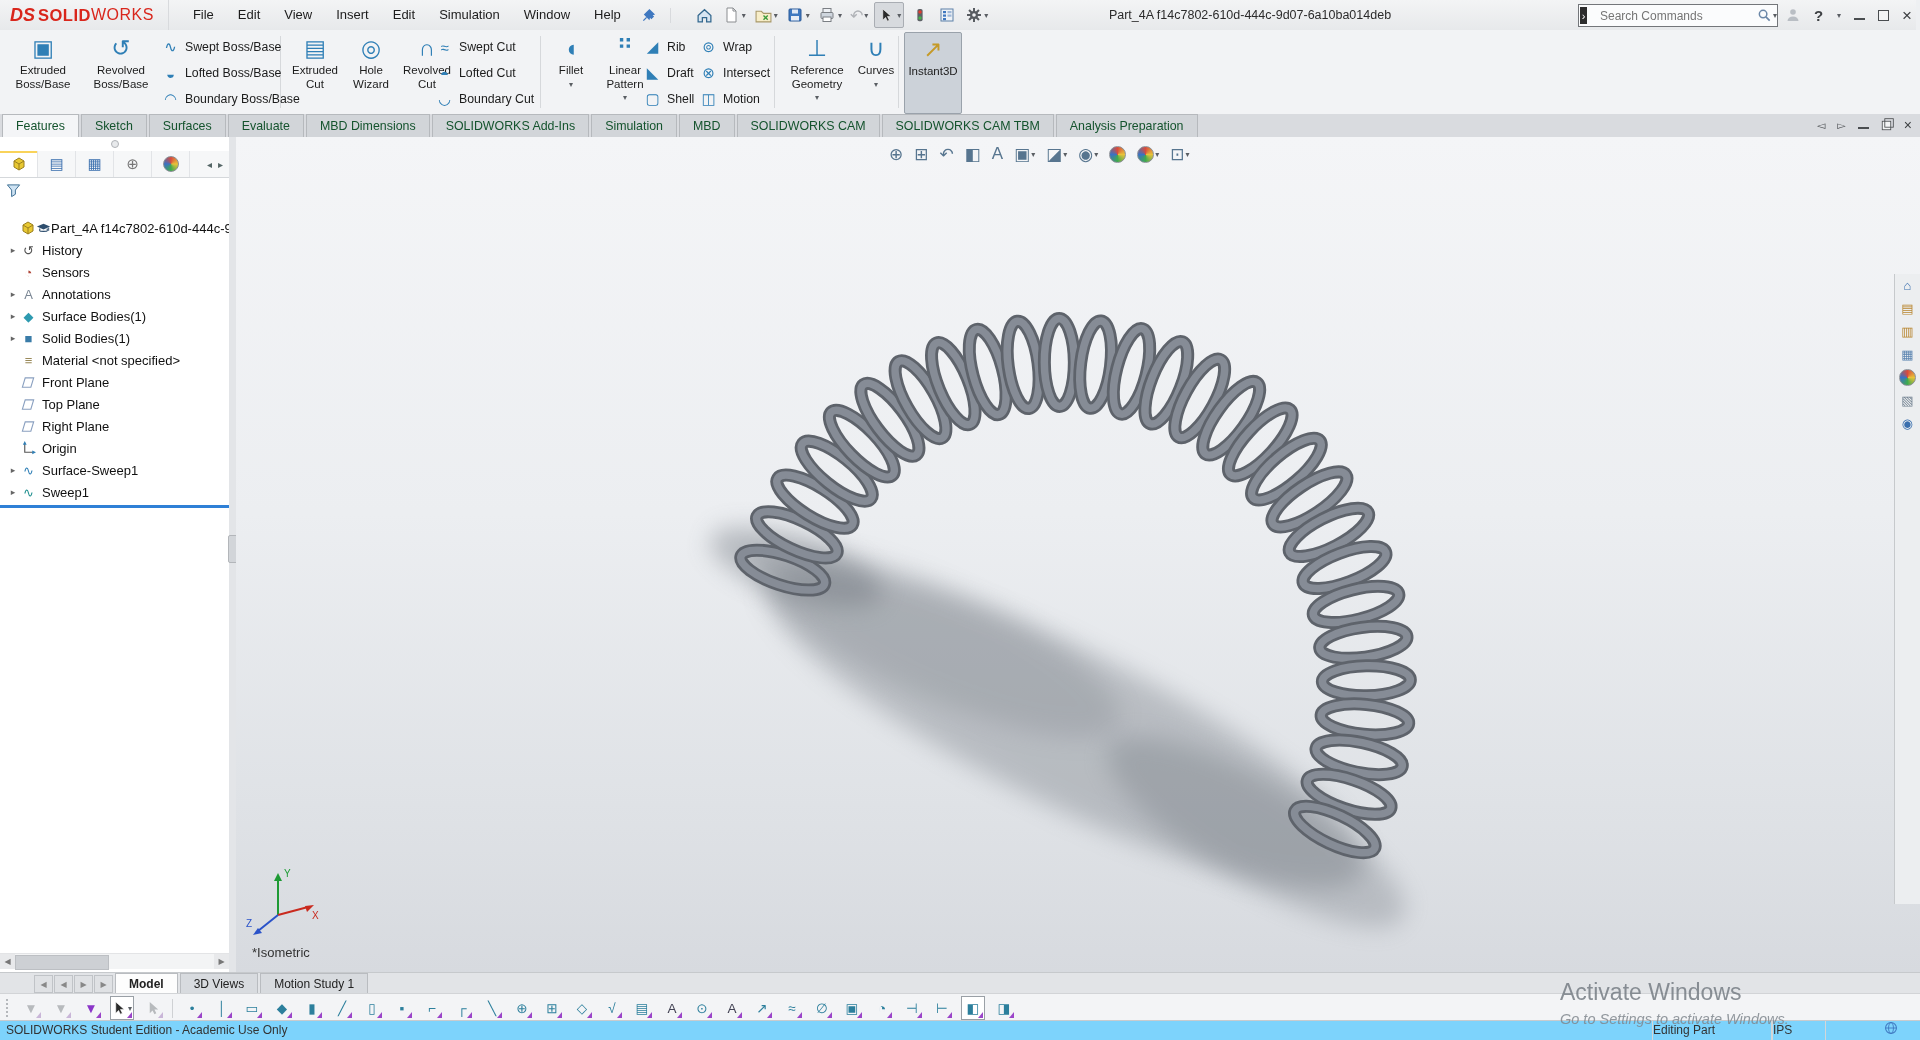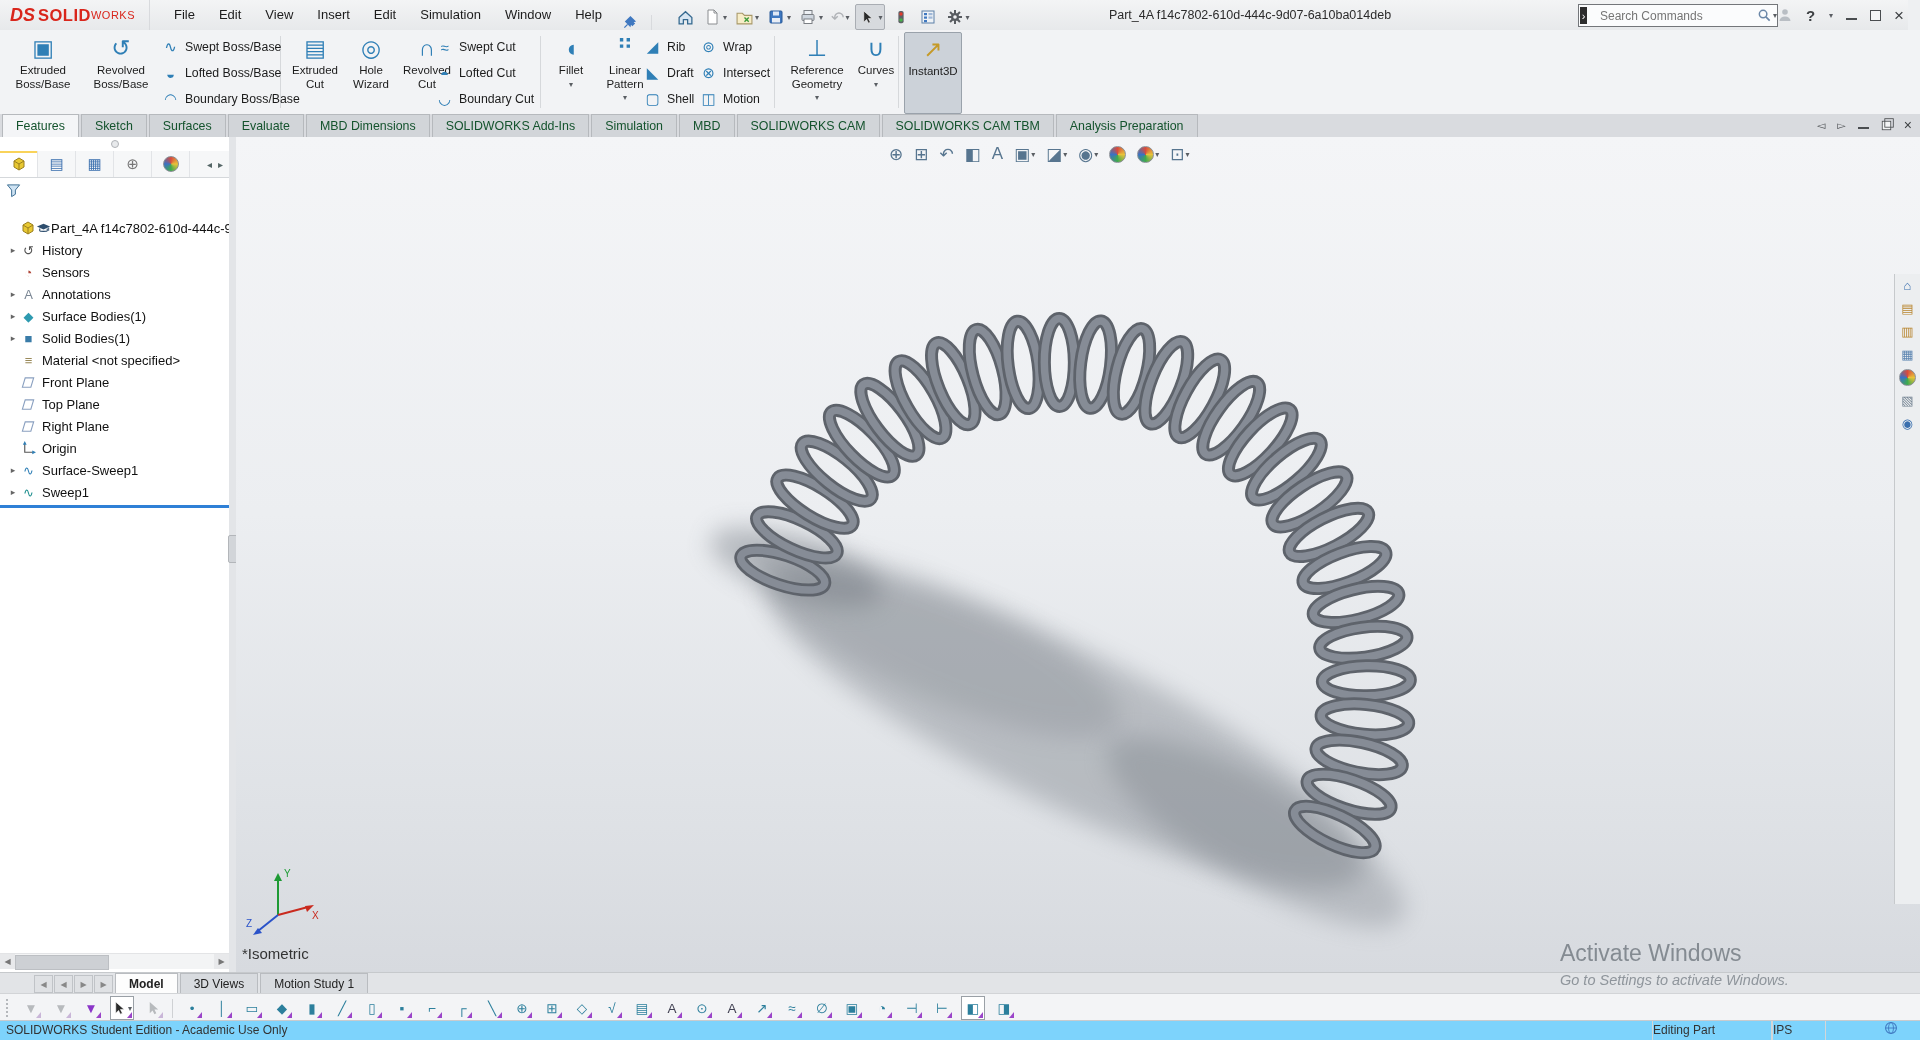--- a/index.html
+++ b/index.html
@@ -1,27 +1,27 @@
 <!DOCTYPE html>
 <html><head>
 <meta charset="utf-8">
 <style>
   html,body{margin:0;padding:0;background:#cfd2d6;}
   #app{position:relative;width:1920px;height:1040px;overflow:hidden;background:#eef0f2;
        font-family:"Liberation Sans",sans-serif;font-size:12.5px;color:#222;user-select:none;}
   .ico{display:inline-flex;align-items:center;justify-content:center;}
   .ico svg{display:block;}
   
-  .titlebar{position:absolute;left:0;top:0;right:12px;height:30px;
+  .titlebar{position:absolute;left:0;top:0;right:4px;height:30px;
     background:linear-gradient(#f3f4f5,#e7e9eb);border-bottom:1px solid #cfd2d5;
-    display:flex;align-items:flex-end;}
+    display:flex;align-items:center;}
   .brand{display:flex;align-items:baseline;padding:0 14px 0 10px;border-right:1px solid #d8dadd;height:100%;align-items:center;}
   .brand-mark{color:#d9261c;font-weight:bold;font-style:italic;font-size:18px;margin-right:3px;}
   .brand-bold{color:#d9261c;font-weight:bold;font-size:16.5px;letter-spacing:.5px;}
-  .brand-light{color:#d9261c;font-weight:300;font-size:11px;letter-spacing:.5px;}
+  .brand-light{color:#d9261c;font-weight:300;font-size:16px;letter-spacing:.5px;}
   .menus{display:flex;margin-left:12px;}
   .menu-item{padding:0 12px;font-size:13px;color:#1c1c1c;line-height:30px;cursor:default;}
   .pin-btn{margin:0 8px;padding-right:14px;border-right:1px solid #d8dadd;}
   .qat{display:flex;align-items:center;gap:4px;margin-left:14px;}
   .qat-btn{display:flex;align-items:center;height:24px;padding:0 2px;border-radius:2px;}
   .qat-btn .ico{width:19px;height:19px;}
   .caret{font-size:8px;color:#5a5e63;margin-left:1px;}
   .qat-sel{background:#d7dade;border:1px solid #a9adb3;}
   .doc-title{position:absolute;left:1000px;width:500px;top:0;line-height:30px;text-align:center;
     font-size:12.5px;color:#2b2b2b;white-space:nowrap;}
@@ -85,24 +85,24 @@
   
   .viewport{position:absolute;left:236px;top:137px;right:0;bottom:68px;
     background:linear-gradient(180deg,#f4f5f7 0%,#eceef1 45%,#dfe2e6 80%,#d7dadf 100%);}
   .viewport svg.scene{position:absolute;left:0;top:0;}
   .hud{position:absolute;left:652px;top:6px;display:flex;align-items:center;gap:9px;}
   .hud-btn{display:flex;align-items:center;height:22px;padding:0 1px;}
   .hud-btn .g{font-size:17px;color:#57758f;}
   .ball{width:15px;height:15px;border-radius:50%;border:1px solid #8a8f96;
     background:conic-gradient(#d94b3c,#e8c23a,#3faa4e,#3a72c4,#d94b3c);}
   .triad{position:absolute;left:8px;top:728px;width:80px;height:80px;}
-  .viewlabel{position:absolute;left:6px;top:808px;font-size:15px;color:#333;}
+  .viewlabel{position:absolute;left:16px;top:808px;font-size:13px;color:#333;}
   .taskpane{position:absolute;right:0;top:137px;width:25px;bottom:68px;background:#eceef0;border-left:1px solid #c6c9cc;}
   .tp-item{width:25px;height:23px;display:flex;align-items:center;justify-content:center;font-size:13px;}
-  .activate{position:absolute;left:1560px;top:940px;pointer-events:none;z-index:50;}
+  .activate{position:absolute;left:1560px;top:979px;pointer-events:none;z-index:50;}
   .activate .l1{font-size:23px;color:rgba(117,124,132,.85);font-weight:300;}
   .activate .l2{font-size:14.5px;color:rgba(128,135,142,.85);margin-top:5px;font-style:italic;}
   
   .bottomtabs{position:absolute;left:0;right:0;top:972px;height:21px;background:#e2e4e7;
     border-top:1px solid #c6c9cc;display:flex;align-items:flex-end;}
   .bt-nav{display:flex;gap:1px;margin-left:34px;margin-bottom:1px;}
   .bt-nav span{width:17px;height:16px;background:#dfe1e4;border:1px solid #c0c3c7;color:#888;
     font-size:8px;display:flex;align-items:center;justify-content:center;}
   .btab{height:20px;padding:0 13px;display:flex;align-items:center;font-size:12px;color:#222;
     background:#d8dbdf;border:1px solid #b9bcc0;border-bottom:none;margin-left:2px;}

